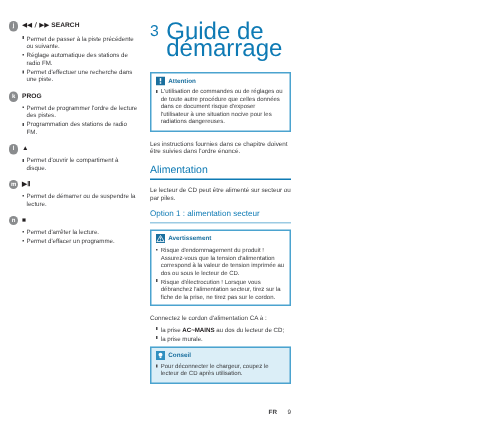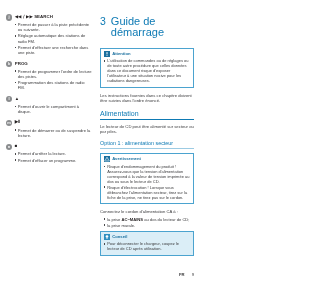--- a/index.html
+++ b/index.html
@@ -99,21 +99,21 @@
     color: #0e7ab4;
     margin-top: 2px;
     margin-bottom: 9px;
   }
   .chapter-num {
     font-size: 10.5px;
     line-height: 11px;
     font-weight: normal;
   }
   .chapter-title {
-    font-size: 11px;
+    font-size: 16px;
     line-height: 11.3px;
     font-weight: normal;
   }
 
   .notebox {
     border: 0.6px solid #4ba3cf;
     box-sizing: border-box;
     padding: 2.2px 3px 3px 3px;
     margin-bottom: 5px;
   }

